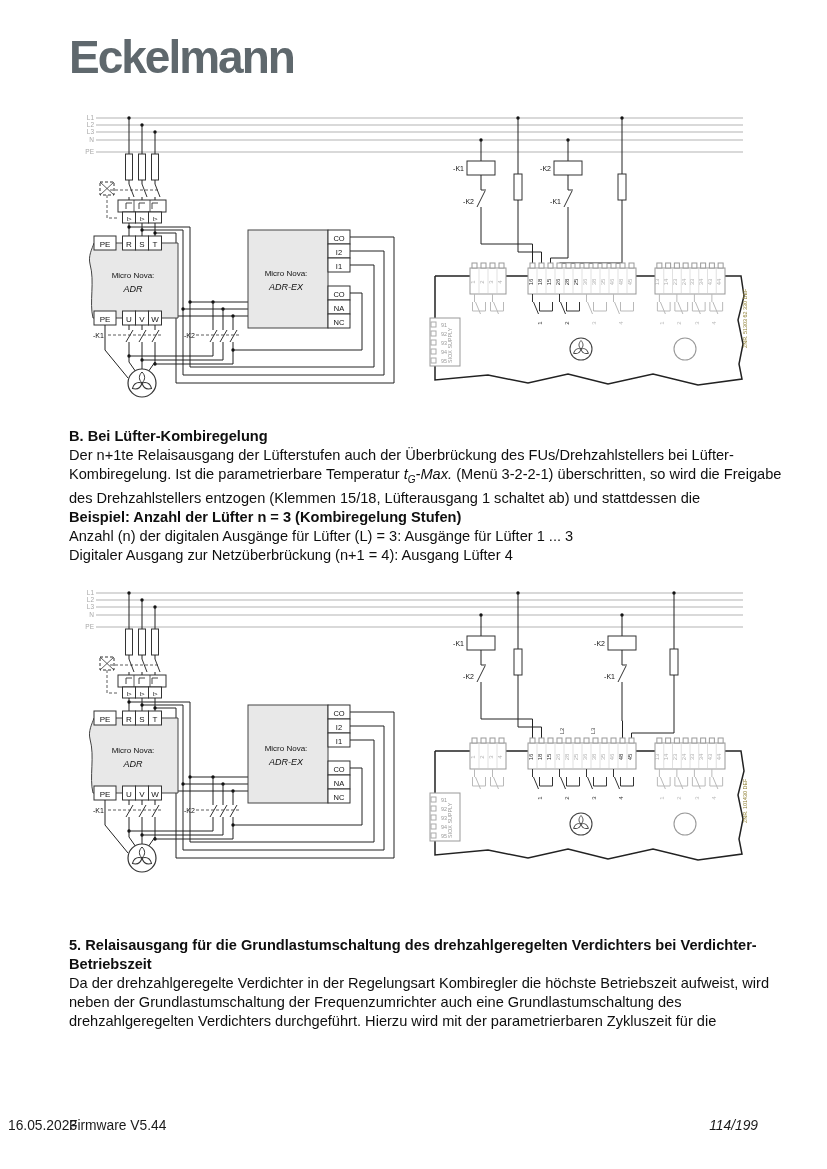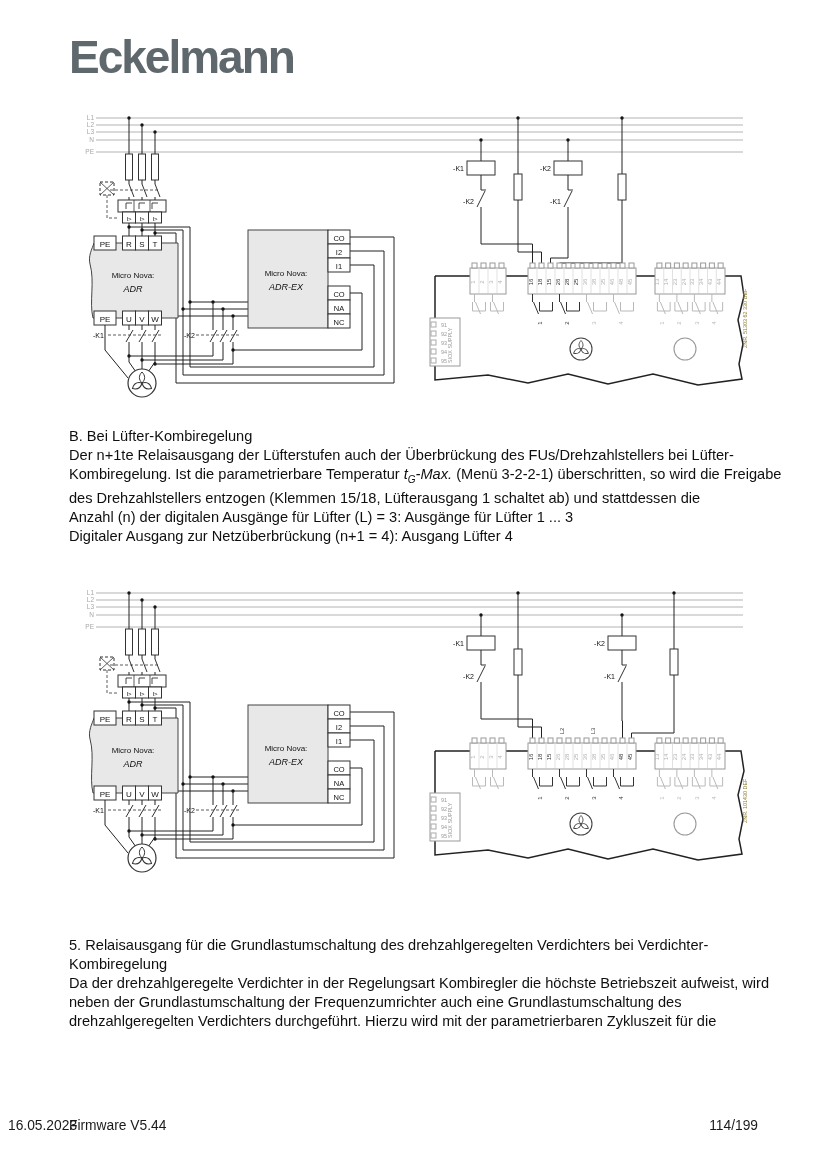--- a/index.html
+++ b/index.html
@@ -7,27 +7,27 @@
         font-family:"Liberation Sans",sans-serif;color:#111;overflow:hidden;}
   .logo{position:absolute;left:69px;top:30px;font-size:46px;font-weight:bold;
         letter-spacing:-2px;}
   .diagram{position:absolute;left:78px;width:670px;height:300px;}
   #diagram1{top:106px;}
   #diagram2{top:581px;}
   svg text{font-family:"Liberation Sans",sans-serif;}
   .sec{position:absolute;left:69px;width:710px;font-size:14.6px;line-height:19px;color:#0f0f0f;}
   #section-b{top:427px;}
   #section-5{top:936px;}
-  .bold{font-weight:normal;}
+  .bold{font-weight:bold;}
   .ln{white-space:nowrap;}
   sub{font-size:10px;}
   .footer{position:absolute;top:1118px;left:0;width:100%;font-size:13.8px;color:#1a1a1a;}
   .footer .fl{position:absolute;left:69px;text-align:center;}
   .footer .fc{position:absolute;left:8px;width:100%;text-align:left;}
-  .footer .fr{position:absolute;right:69px;}
+  .footer .fr{position:absolute;right:69px;font-style:italic;}
 </style>
 </head>
 <body>
 
 <div class="page">
 
   <div class="logo" style="color: rgb(95, 104, 109);">Eckelmann</div>
 
   <svg id="diagram1" class="diagram" viewBox="0 0 670 300">
       <line x1="18" y1="12" x2="665" y2="12" stroke="#b3b3b3" stroke-width="1.1"></line>
@@ -327,20 +327,21 @@
       <path d="M503,234.5 C500.3,237.5 500.3,240.5 503,243 C505.7,240.5 505.7,237.5 503,234.5 Z" fill="none" stroke="#444" stroke-width="0.9" transform="rotate(240 503 243)"></path>
       <circle cx="607" cy="243" r="11" fill="#fff" stroke="#9a9a9a" stroke-width="1.1"></circle>
       <text x="669" y="242" font-size="5.4" fill="#8f7f33" text-anchor="start" transform="rotate(-90 669 242)">ZNR. 51303 62 330 DEF</text>
     </svg>
 
   <div class="sec" id="section-b">
     <div class="bold ln">B. Bei Lüfter-Kombiregelung</div>
     <div class="ln">Der n+1te Relaisausgang der Lüfterstufen auch der Überbrückung des FUs/Drehzahlstellers bei Lüfter-</div>
     <div class="ln"><span>Kombiregelung. Ist die parametrierbare Temperatur </span><i><span>t</span><sub>G</sub><span>-Max.</span></i><span> (Menü 3-2-2-1) überschritten, so wird die Freigabe</span></div>
     <div class="ln">des Drehzahlstellers entzogen (Klemmen 15/18, Lüfterausgang 1 schaltet ab) und stattdessen die</div>
+    <div class="bold ln">Beispiel: Anzahl der Lüfter n = 3 (Kombiregelung Stufen)</div>
     <div class="ln">Anzahl (n) der digitalen Ausgänge für Lüfter (L) = 3: Ausgänge für Lüfter 1 ... 3</div>
     <div class="ln">Digitaler Ausgang zur Netzüberbrückung (n+1 = 4): Ausgang Lüfter 4</div>
   </div>
 
   <svg id="diagram2" class="diagram" viewBox="0 0 670 300">
       <line x1="18" y1="12" x2="665" y2="12" stroke="#b3b3b3" stroke-width="1.1"></line>
       <text x="16" y="14.3" font-size="6.5" fill="#a8a8a8" text-anchor="end">L1</text>
       <line x1="18" y1="19" x2="665" y2="19" stroke="#b3b3b3" stroke-width="1.1"></line>
       <text x="16" y="21.3" font-size="6.5" fill="#a8a8a8" text-anchor="end">L2</text>
       <line x1="18" y1="26" x2="665" y2="26" stroke="#b3b3b3" stroke-width="1.1"></line>
@@ -635,21 +636,21 @@
       <circle cx="503" cy="243" r="11" fill="#fff" stroke="#444" stroke-width="1.1"></circle>
       <path d="M503,234.5 C500.3,237.5 500.3,240.5 503,243 C505.7,240.5 505.7,237.5 503,234.5 Z" fill="none" stroke="#444" stroke-width="0.9" transform="rotate(0 503 243)"></path>
       <path d="M503,234.5 C500.3,237.5 500.3,240.5 503,243 C505.7,240.5 505.7,237.5 503,234.5 Z" fill="none" stroke="#444" stroke-width="0.9" transform="rotate(120 503 243)"></path>
       <path d="M503,234.5 C500.3,237.5 500.3,240.5 503,243 C505.7,240.5 505.7,237.5 503,234.5 Z" fill="none" stroke="#444" stroke-width="0.9" transform="rotate(240 503 243)"></path>
       <circle cx="607" cy="243" r="11" fill="#fff" stroke="#9a9a9a" stroke-width="1.1"></circle>
       <text x="669" y="242" font-size="5.4" fill="#8f7f33" text-anchor="start" transform="rotate(-90 669 242)">ZNR. 101430 DEF</text>
     </svg>
 
   <div class="sec" id="section-5">
     <div class="bold ln">5. Relaisausgang für die Grundlastumschaltung des drehzahlgeregelten Verdichters bei Verdichter-</div>
-    <div class="bold ln">Kombiregelung</div>
+    <div class="bold ln">Betriebszeit</div>
     <div class="ln">Da der drehzahlgeregelte Verdichter in der Regelungsart Kombiregler die höchste Betriebszeit aufweist, wird</div>
     <div class="ln">neben der Grundlastumschaltung der Frequenzumrichter auch eine Grundlastumschaltung des</div>
     <div class="ln">drehzahlgeregelten Verdichters durchgeführt. Hierzu wird mit der parametrierbaren Zykluszeit für die</div>
   </div>
 
   <div class="footer">
     <span class="fl">Firmware V5.44</span>
     <span class="fc">16.05.2023</span>
     <span class="fr">114/199</span>
   </div>

